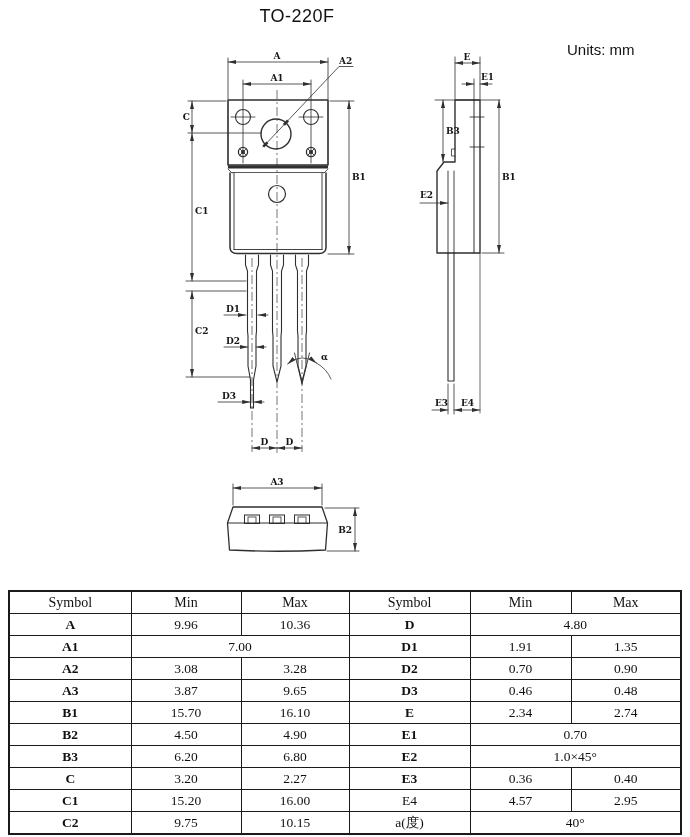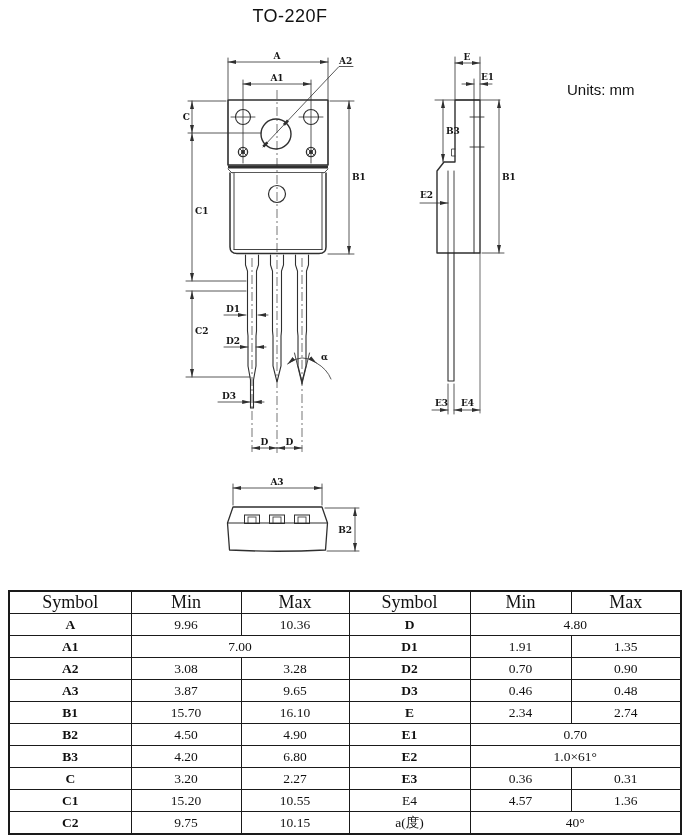--- a/index.html
+++ b/index.html
@@ -1,28 +1,28 @@
 <!DOCTYPE html>
 <html><head>
 <meta charset="utf-8">
 <style>
   html,body{margin:0;padding:0;background:#ffffff;}
   body{position:relative;width:690px;height:837px;font-family:"Liberation Sans",sans-serif;color:#1a1a1a;overflow:hidden;}
-  .page-title{position:absolute;left:225px;top:6px;width:130px;text-align:center;font-size:18px;letter-spacing:.5px;color:#111;}
-  .units{position:absolute;left:567px;top:41px;font-size:15px;color:#111;margin-top:40px;}
+  .page-title{position:absolute;left:232px;top:6px;width:130px;text-align:center;font-size:18px;letter-spacing:.5px;color:#111;}
+  .units{position:absolute;left:567px;top:41px;font-size:15px;color:#111;}
   svg{position:absolute;left:0;top:0;}
   .ol{fill:none;stroke:#2f2f2f;stroke-width:1.4;stroke-linejoin:round;stroke-linecap:round;}
   .tl{fill:none;stroke:#2f2f2f;stroke-width:0.8;stroke-linecap:round;}
   .cl{fill:none;stroke:#3a3a3a;stroke-width:0.7;stroke-dasharray:9 3 2 3;}
   .lab{font:bold 9px "DejaVu Serif",serif;fill:#161616;}
   .mid{text-anchor:middle;}
   .end{text-anchor:end;}
   .dim-table{position:absolute;left:8px;top:590px;border-collapse:collapse;table-layout:fixed;border:2px solid #1a1a1a;}
   .dim-table td{border:1px solid #1a1a1a;text-align:center;vertical-align:middle;height:21px;padding:0;font:13.5px "Liberation Serif",serif;color:#111;}
-  .dim-table td.hdr{font-size:18px;}
+  .dim-table td.hdr{font-size:14px;}
   .dim-table td.sym{font-weight:bold;}
 </style>
 </head>
 <body>
 
 <div class="page-title">TO-220F</div>
 <div class="units">Units: mm</div>
 
 <svg width="690" height="585" viewBox="0 0 690 585">
   <defs>
@@ -231,40 +231,40 @@
   </tr>
   <tr>
     <td class="sym">B2</td>
     <td>4.50</td>
     <td>4.90</td>
     <td class="sym">E1</td>
     <td colspan="2">0.70</td>
   </tr>
   <tr>
     <td class="sym">B3</td>
-    <td>4.20</td>
+    <td>6.20</td>
     <td>6.80</td>
     <td class="sym">E2</td>
-    <td colspan="2">1.0×61°</td>
+    <td colspan="2">1.0×45°</td>
   </tr>
   <tr>
     <td class="sym">C</td>
     <td>3.20</td>
     <td>2.27</td>
     <td class="sym">E3</td>
     <td>0.36</td>
-    <td>0.31</td>
+    <td>0.40</td>
   </tr>
   <tr>
     <td class="sym">C1</td>
     <td>15.20</td>
-    <td>10.55</td>
+    <td>16.00</td>
     <td>E4</td>
     <td>4.57</td>
-    <td>1.36</td>
+    <td>2.95</td>
   </tr>
   <tr>
     <td class="sym">C2</td>
     <td>9.75</td>
     <td>10.15</td>
     <td>a(度)</td>
     <td colspan="2">40°</td>
   </tr>
 </tbody>
   </table>

